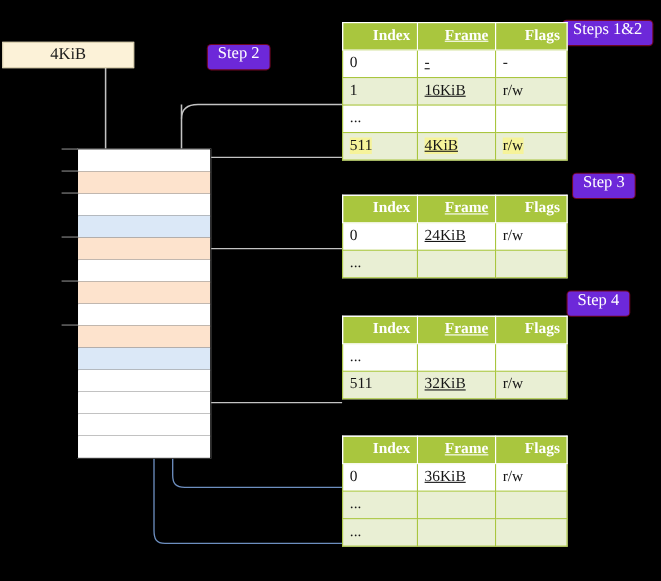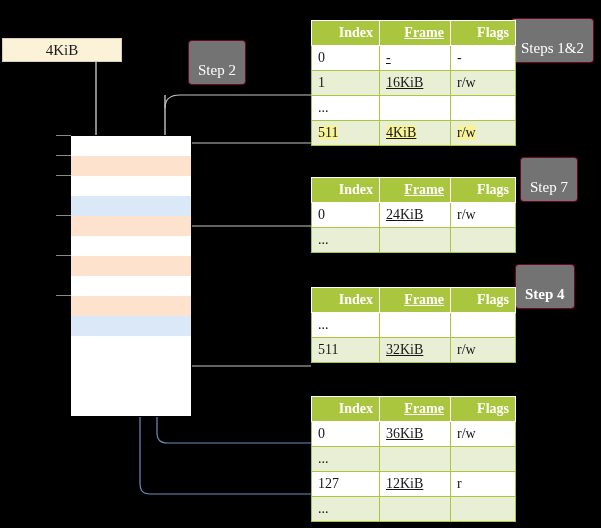--- a/index.html
+++ b/index.html
@@ -19,26 +19,26 @@
   svg.wires {
     position: absolute;
     left: 0; top: 0;
     width: 601px; height: 528px;
     pointer-events: none;
   }
 
   
   .step-badge {
     position: absolute;
-    background: #737373;
+    background: #6d28d9;
     color: #ffffff;
     font-family: "Liberation Serif", "DejaVu Serif", serif;
     font-size: 15px;
     line-height: 1;
-    padding: 22px 9px 6px 9px;
+    padding: 1px 9px 6px 9px;
     border-radius: 3px;
     white-space: nowrap;
     box-shadow: 0 0 0 1px #6d0620;
   }
 
   
   .req-box {
     position: absolute;
     background: #fcf2d8;
     border: 1px solid #d9cfae;
@@ -171,23 +171,23 @@
     <span>4KiB</span>
   </div>
 
   <div class="step-badge" style="left:189px; top:41px;">
     <span>Step 2</span>
   </div>
   <div class="step-badge" style="left:512px; top:19px;">
     <span>Steps 1&amp;2</span>
   </div>
   <div class="step-badge" style="left:521px; top:158px;">
-    <span>Step 7</span>
-  </div>
-  <div class="step-badge" style="left:516px; top:265px;font-weight:bold;">
+    <span>Step 3</span>
+  </div>
+  <div class="step-badge" style="left:516px; top:265px;">
     <span>Step 4</span>
   </div>
 
   <div id="memblock">
       <div class="mrow plain" style="top: 0px;"></div>
       <div class="mrow orange" style="top: 20px;"></div>
       <div class="mrow plain" style="top: 40px;"></div>
       <div class="mrow blue" style="top: 60px;"></div>
       <div class="mrow orange" style="top: 80px;"></div>
       <div class="mrow plain" style="top: 100px;"></div>
@@ -289,25 +289,20 @@
         <tr>
           <td class="col-index">0</td>
           <td class="col-frame">36KiB</td>
           <td class="col-flags">r/w</td>
         </tr>
         <tr class="alt">
           <td class="col-index">...</td>
           <td class="col-frame"></td>
           <td class="col-flags"></td>
         </tr>
-        <tr>
-          <td class="col-index">127</td>
-          <td class="col-frame">12KiB</td>
-          <td class="col-flags">r</td>
-        </tr>
         <tr class="alt">
           <td class="col-index">...</td>
           <td class="col-frame"></td>
           <td class="col-flags"></td>
         </tr>
       </tbody>
   </table>
 
 <div class="ltick" style="left: 56px; width: 15px; top: 135px;"></div>
     <div class="ltick" style="left: 56px; width: 15px; top: 155px;"></div>

